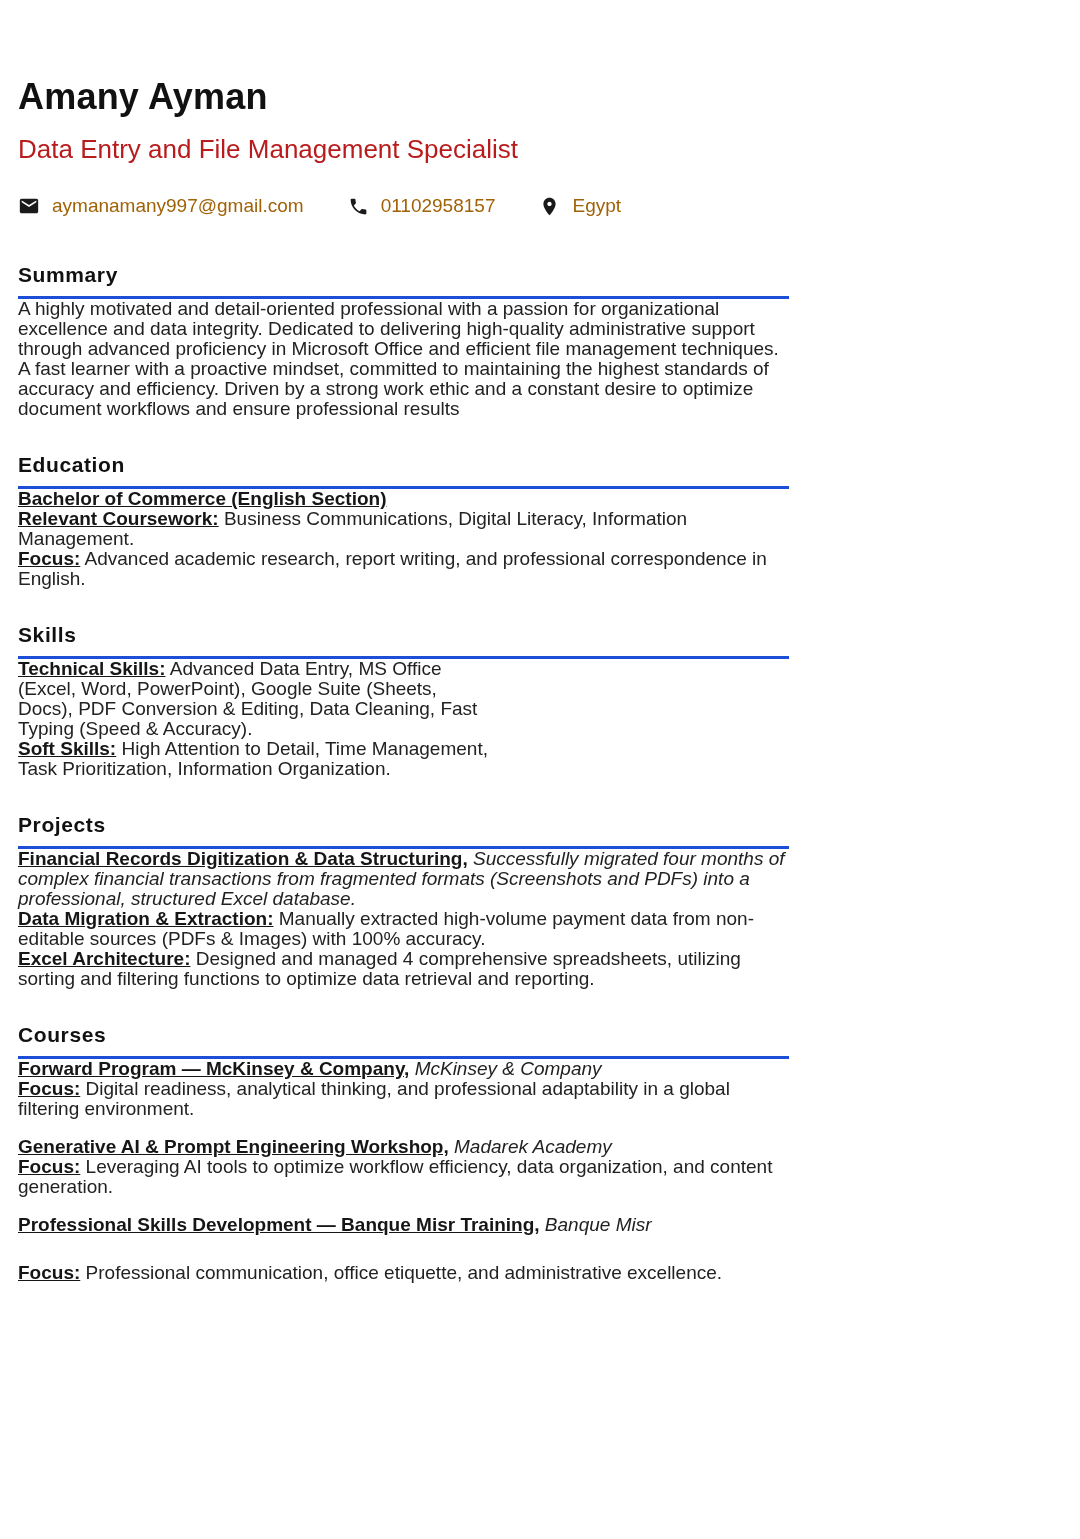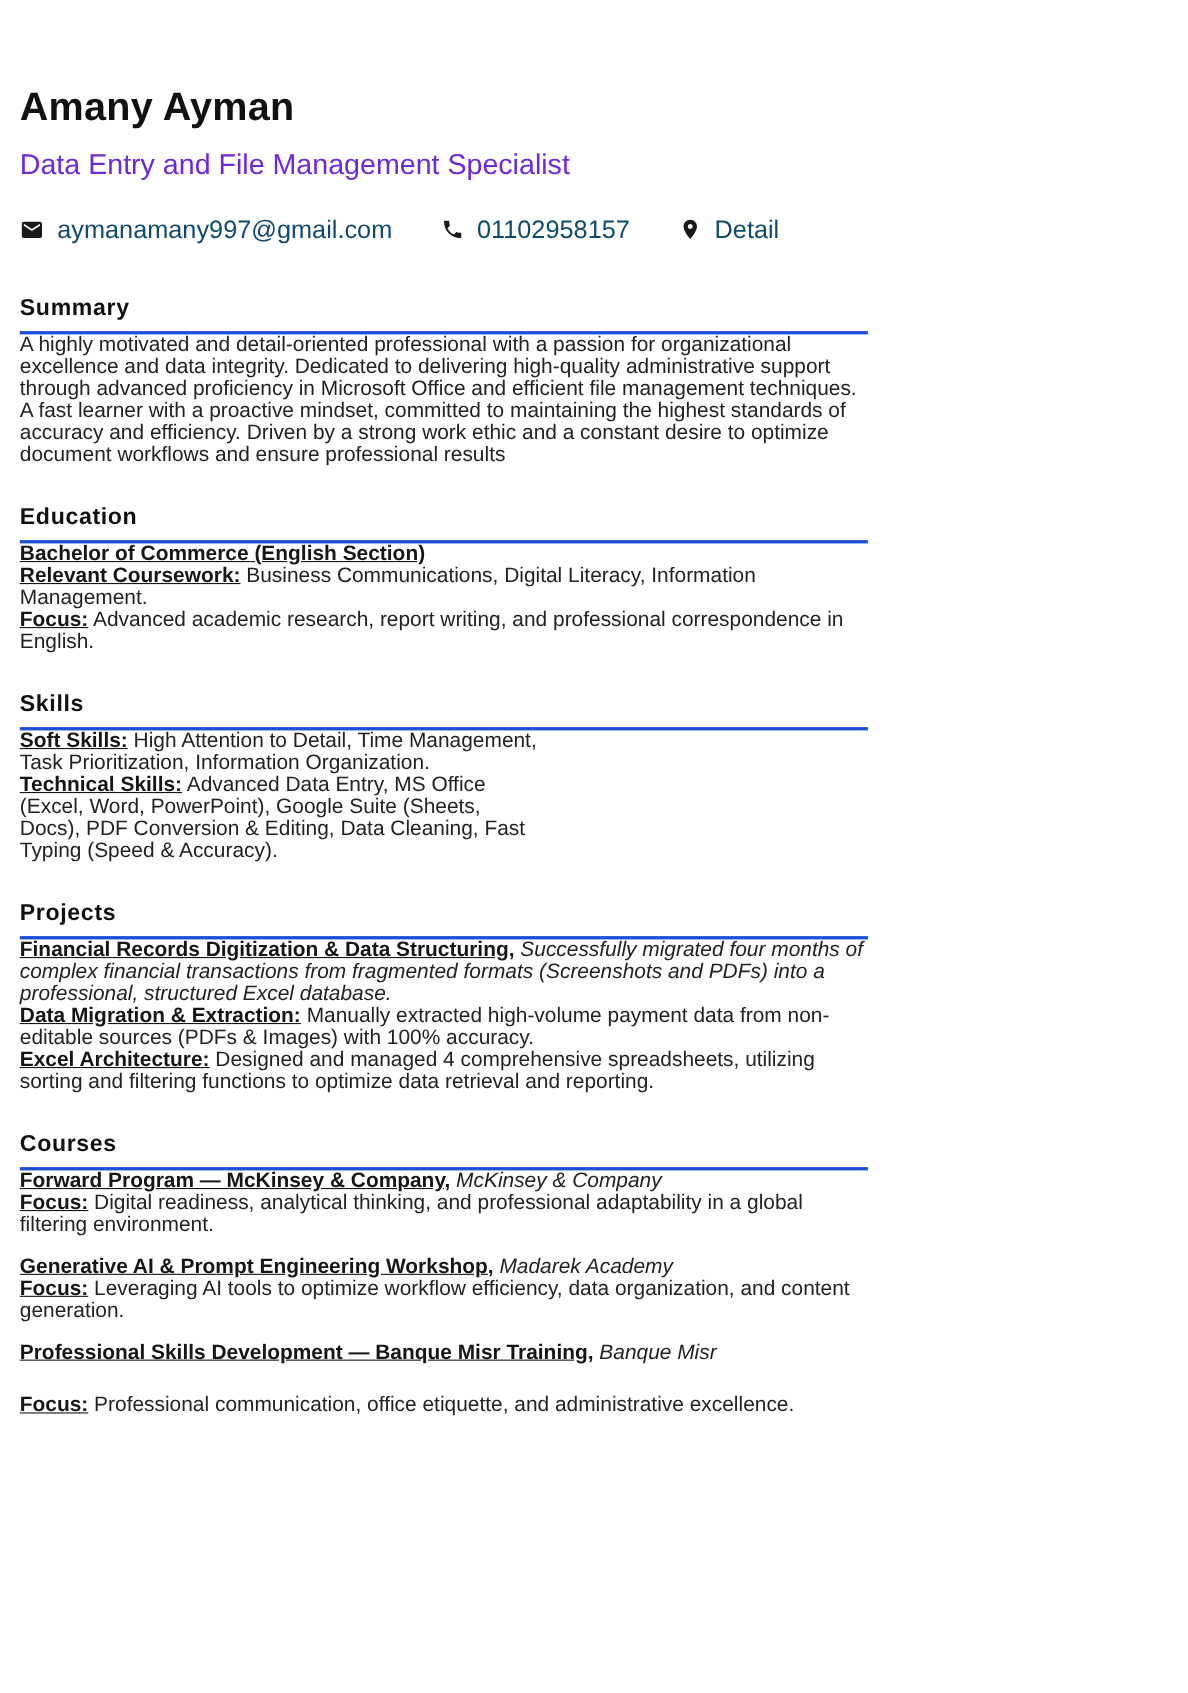--- a/index.html
+++ b/index.html
@@ -20,29 +20,29 @@
   .name {
     font-size: 36px;
     font-weight: 700;
     color: #111111;
     letter-spacing: 0.2px;
     margin-bottom: 16px;
   }
   .subtitle {
     font-size: 26px;
     font-weight: 400;
-    color: #6d28d9;
+    color: #b91c1c;
     margin-bottom: 30px;
   }
   .contact-row {
     display: flex;
     align-items: flex-end;
     gap: 44px;
-    font-size: 23px;
-    color: #0c4a6e;
+    font-size: 19px;
+    color: #a16207;
     margin-bottom: 46px;
   }
   .contact-item { display: flex; align-items: center; gap: 12px; }
   .icon svg { display: block; }
   
   section { margin-top: 34px; }
   section.first { margin-top: 0; }
   .sec-h {
     font-size: 21px;
     font-weight: 700;
@@ -86,21 +86,21 @@
         </span>
         <span>01102958157</span>
       </span>
 
       <span class="contact-item">
         <span class="icon">
           <svg width="21" height="21" viewBox="0 0 24 24" fill="#1a1a1a" aria-hidden="true">
             <path d="M12 2C8.13 2 5 5.13 5 9c0 5.25 7 13 7 13s7-7.75 7-13c0-3.87-3.13-7-7-7zm0 9.5c-1.38 0-2.5-1.12-2.5-2.5s1.12-2.5 2.5-2.5 2.5 1.12 2.5 2.5-1.12 2.5-2.5 2.5z"></path>
           </svg>
         </span>
-        <span>Detail</span>
+        <span>Egypt</span>
       </span>
     </div>
   </header>
 
   <section class="first">
     <h2 class="sec-h">Summary</h2>
     <p class="sec-body">A highly motivated and detail-oriented professional with a passion for organizational excellence and data integrity. Dedicated to delivering high-quality administrative support through advanced proficiency in Microsoft Office and efficient file management techniques. A fast learner with a proactive mindset, committed to maintaining the highest standards of accuracy and efficiency. Driven by a strong work ethic and a constant desire to optimize document workflows and ensure professional results</p>
   </section>
 
   <section>
@@ -115,26 +115,26 @@
         <span class="b">Focus:</span>
         <span>Advanced academic research, report writing, and professional correspondence in English.</span>
       </div>
     </div>
   </section>
 
   <section>
     <h2 class="sec-h">Skills</h2>
     <div class="sec-body skills-block">
       <div>
+        <span class="b">Technical Skills:</span>
+        <span>Advanced Data Entry, MS Office (Excel, Word, PowerPoint), Google Suite (Sheets, Docs), PDF Conversion &amp; Editing, Data Cleaning, Fast Typing (Speed &amp; Accuracy).</span>
+      </div>
+      <div>
         <span class="b">Soft Skills:</span>
         <span>High Attention to Detail, Time Management, Task Prioritization, Information Organization.</span>
-      </div>
-      <div>
-        <span class="b">Technical Skills:</span>
-        <span>Advanced Data Entry, MS Office (Excel, Word, PowerPoint), Google Suite (Sheets, Docs), PDF Conversion &amp; Editing, Data Cleaning, Fast Typing (Speed &amp; Accuracy).</span>
       </div>
     </div>
   </section>
 
   <section>
     <h2 class="sec-h">Projects</h2>
     <div class="sec-body">
       <div>
         <span class="b">Financial Records Digitization &amp; Data Structuring,</span>
         <span class="i">Successfully migrated four months of complex financial transactions from fragmented formats (Screenshots and PDFs) into a professional, structured Excel database.</span>

